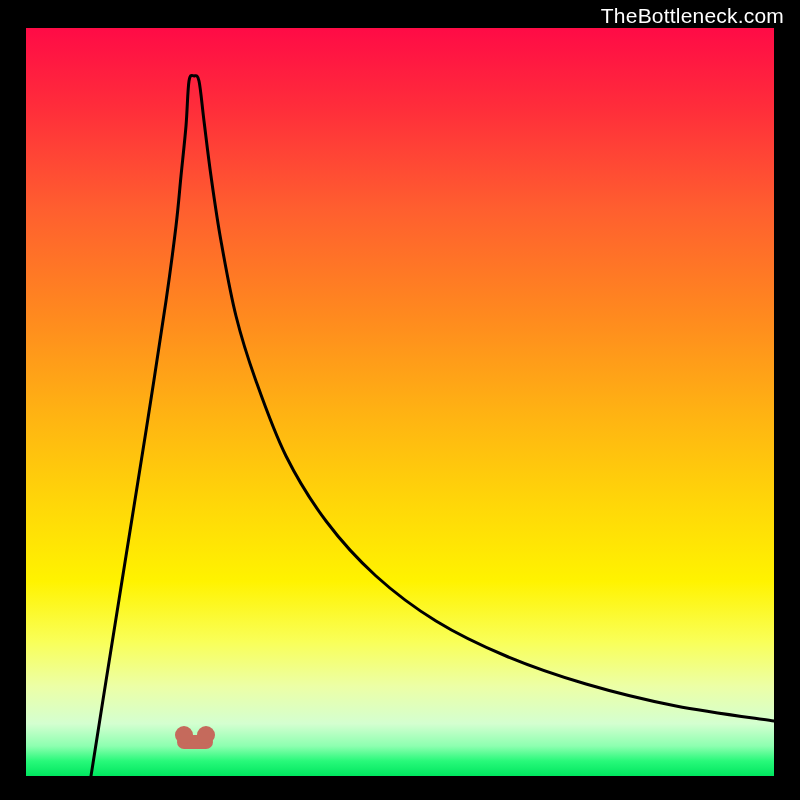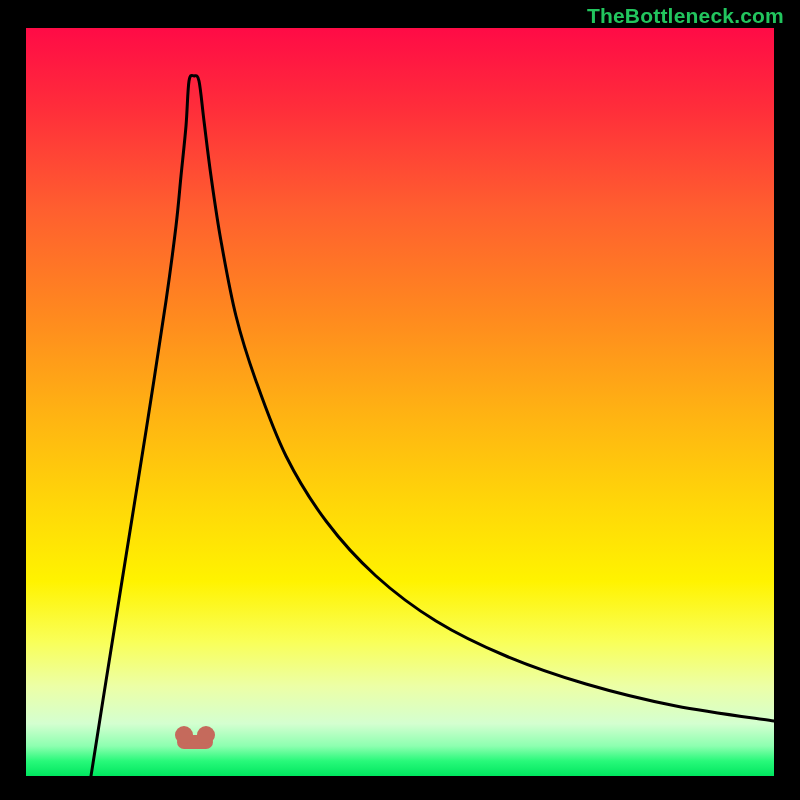--- a/index.html
+++ b/index.html
@@ -30,23 +30,23 @@
       #d4ffd0 93%,
       #8dffb0 96%,
       #28f97a 98%,
       #00e65f 100%
     );
   }
   .watermark {
     position: absolute;
     top: 4px;
     right: 16px;
-    color: #22c55e;
+    color: #ffffff;
     font-size: 21px;
-    font-weight: 700;
+    font-weight: 400;
     letter-spacing: 0.2px;
     z-index: 5;
     font-family: Arial, Helvetica, sans-serif;
   }
   svg.curve {
     position: absolute;
     left: 0;
     top: 0;
     width: 748px;
     height: 748px;

